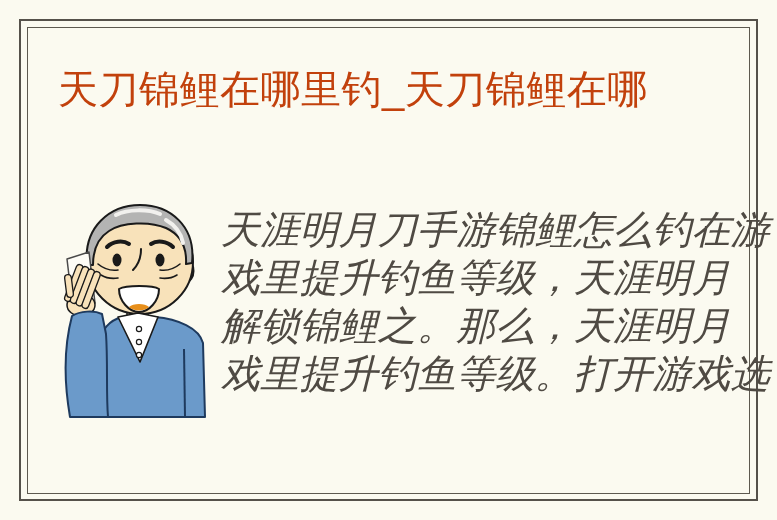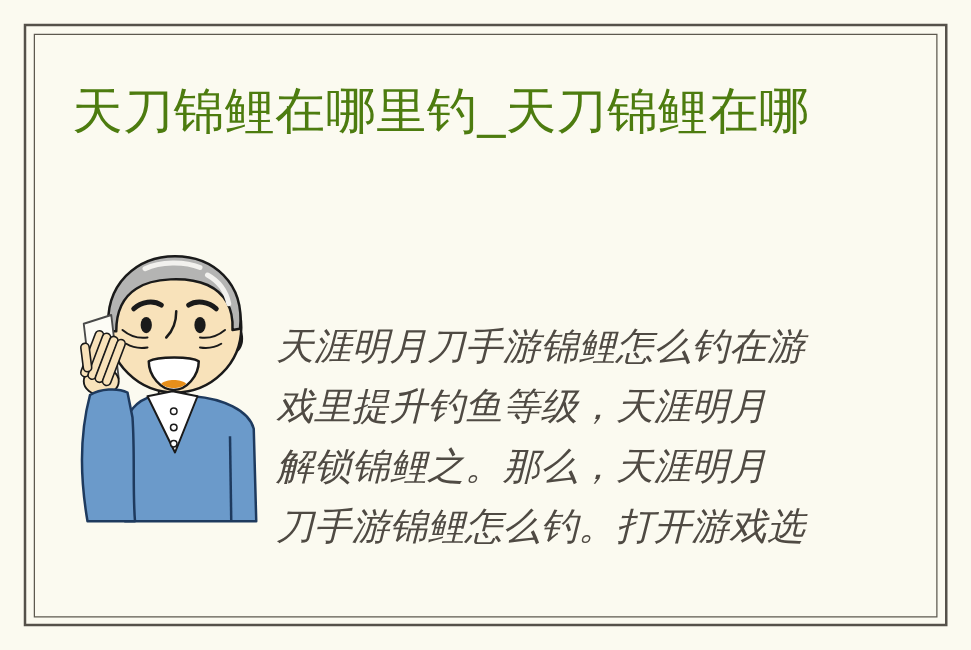--- a/index.html
+++ b/index.html
@@ -22,35 +22,34 @@
     font-size:40px; line-height:55px; font-weight:400;
     letter-spacing:0.5px; color:#5f5a52;
   }
   .page-title .t-line { white-space:nowrap; }
   .figure-wrap {
     position:absolute; left:60px; top:202px; width:150px; height:220px;
   }
   .figure-wrap svg { display:block; width:150px; height:220px; }
   .article-text {
     position:absolute; left:221px; top:206px; width:443px;
-    font-size:30px; line-height:48px; font-style:italic;
+    font-size:39px; line-height:48px; font-style:italic;
     color:#4f4a43;
-    margin-top:48px;
   }
   .article-text .a-line {
     white-space:nowrap; letter-spacing:0.2px;
   }
 </style>
 </head>
 <body style="background: rgb(251, 250, 240);">
 
 <div class="frame-outer"></div>
 <div class="frame-inner"></div>
 
-<h1 class="page-title" style="margin: 0px; color: #4d7c0f;">
+<h1 class="page-title" style="margin: 0px; color: #c2410c;">
   <div class="t-line">天刀锦鲤在哪里钓_天刀锦鲤在哪</div>
 </h1>
 
 <div class="figure-wrap">
   <svg viewBox="0 0 150 220" xmlns="http://www.w3.org/2000/svg">
 
     <path d="M40,215 L40,142 C40,128 50,118 62,115 L95,115 C118,117 139,126 143,141 L145,215 Z" fill="#6b9aca" stroke="#1e3a5e" stroke-width="2" stroke-linejoin="round"></path>
 
     <path d="M124,147 L125,215" fill="none" stroke="#1e3a5e" stroke-width="2"></path>
 
@@ -103,14 +102,14 @@
     </g>
 
     <path d="M12,114 C20,109 34,108 42,112 L46,132 C48,162 46,190 48,215 L10,215 C4,180 4,144 12,114 Z" fill="#6b9aca" stroke="#1e3a5e" stroke-width="2" stroke-linejoin="round"></path>
   </svg>
 </div>
 
 <div class="article-text" style="color: rgb(79, 74, 67);">
   <div class="a-line">天涯明月刀手游锦鲤怎么钓在游</div>
   <div class="a-line">戏里提升钓鱼等级，天涯明月</div>
   <div class="a-line">解锁锦鲤之。那么，天涯明月</div>
-  <div class="a-line">刀手游锦鲤怎么钓。打开游戏选</div>
+  <div class="a-line">戏里提升钓鱼等级。打开游戏选</div>
 </div>
 
 </body></html>

